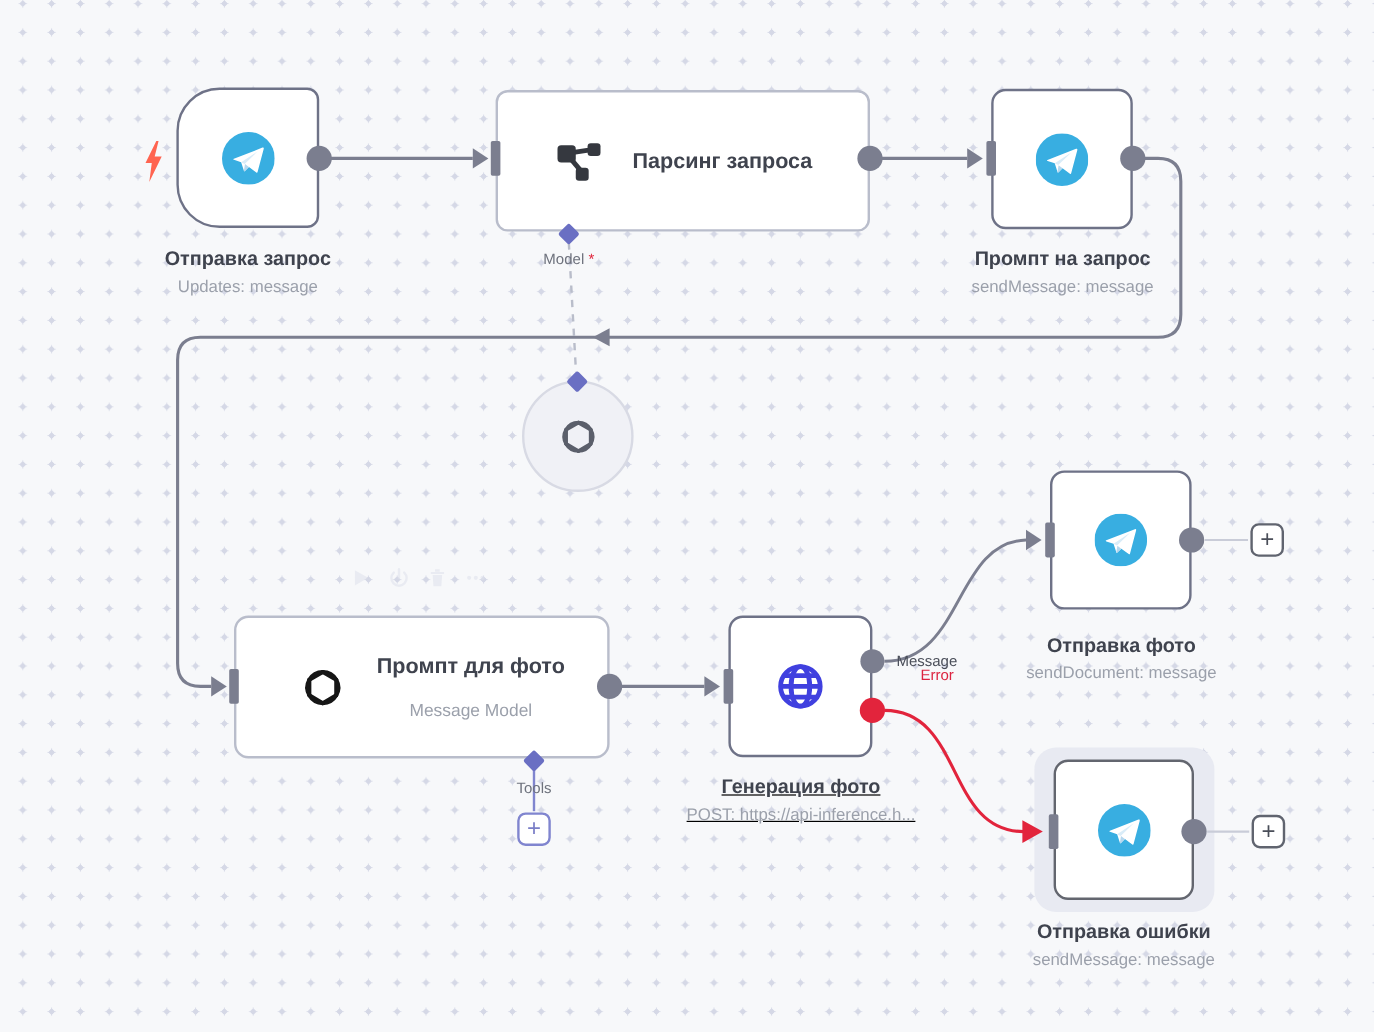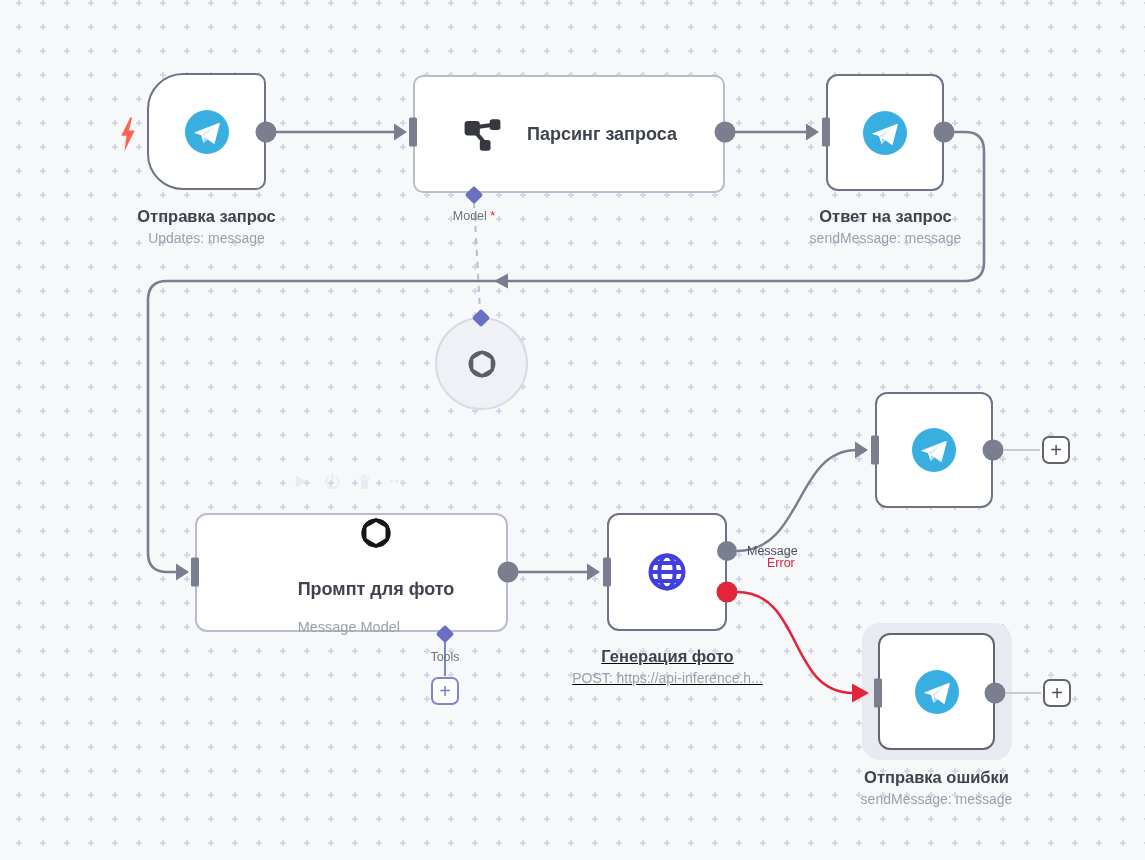--- a/index.html
+++ b/index.html
@@ -6,21 +6,21 @@
   body{font-family:"Liberation Sans",sans-serif;}
   #canvas{
     position:relative;width:1145px;height:860px;overflow:hidden;
     background-color:#f7f8fa;
     background-image:
       radial-gradient(ellipse 3.4px 1.2px at center,#d5d8e6 95%,rgba(213,216,230,0)),
       radial-gradient(ellipse 1.2px 3.4px at center,#d5d8e6 95%,rgba(213,216,230,0));
     background-size:24px 24px;
     background-position:7px 15px,7px 15px;
   }
-  .node{position:absolute;background:#fff;border:2.2px solid #6e7287;border-radius:12px;box-sizing:border-box;display:flex;align-items:center;justify-content:center;z-index:2;}
+  .node{position:absolute;background:#fff;border:2.2px solid #6e7287;border-radius:12px;box-sizing:border-box;display:flex;align-items:center;justify-content:center;z-index:2;text-align:center;}
   .node.light{border:2px solid #b9bdcb;}
   .icon{display:block;}
   .halo{position:absolute;background:#e8eaf2;border-radius:18px;z-index:1;}
   .node-label{position:absolute;text-align:center;z-index:2;line-height:1.35;}
   .node-label .t{font-size:16.5px;font-weight:700;color:#3f434e;}
   .node-label .s{font-size:14px;color:#9ba0ab;margin-top:2px;}
   .innode{display:flex;align-items:center;width:100%;box-sizing:border-box;}
   .innode .t{font-size:18px;font-weight:700;color:#3f434e;line-height:1.25;}
   .innode .s{font-size:14.5px;color:#9ba0ab;margin-top:18px;}
   .small-label{position:absolute;font-size:12.5px;color:#4a4e59;z-index:4;}
@@ -140,21 +140,21 @@
       </svg>
   </div>
 
   <div class="circle-node" style="left:435px;top:317px;width:93px;height:93px;">
     <svg class="icon" width="42" height="42" style="color:#5b5f6b;">
         <use href="#sym-openai"></use>
       </svg>
   </div>
 
   <div class="node light" style="left:195px;top:513px;width:313px;height:119px;">
-    <div class="innode" style="padding-left:49px;gap:22px;flex-direction:column;">
+    <div class="innode" style="padding-left:49px;gap:22px;">
       <svg class="icon" width="46" height="46" style="color:#161616;">
           <use href="#sym-openai"></use>
         </svg>
       <div>
         <div class="t">Промпт для фото</div>
         <div class="s">Message Model</div>
       </div>
     </div>
   </div>
 
@@ -174,26 +174,30 @@
     <svg class="icon" width="44" height="44">
         <use href="#sym-telegram"></use>
       </svg>
   </div>
 
   <div class="node-label" style="left:104px;top:205px;width:205px;">
     <div class="t">Отправка запрос</div>
     <div class="s">Updates: message</div>
   </div>
   <div class="node-label" style="left:783px;top:205px;width:205px;">
-    <div class="t">Ответ на запрос</div>
+    <div class="t">Промпт на запрос</div>
     <div class="s">sendMessage: message</div>
   </div>
   <div class="node-label" style="left:545px;top:645px;width:245px;text-decoration:underline;">
     <div class="t">Генерация фото</div>
     <div class="s">POST: https://api-inference.h...</div>
+  </div>
+  <div class="node-label" style="left:822px;top:527px;width:225px;">
+    <div class="t">Отправка фото</div>
+    <div class="s">sendDocument: message</div>
   </div>
   <div class="node-label" style="left:824px;top:766px;width:225px;">
     <div class="t">Отправка ошибки</div>
     <div class="s">sendMessage: message</div>
   </div>
 
   <div class="small-label" style="left:747px;top:544px;">Message</div>
   <div class="small-label err-txt" style="left:747px;top:556px;margin-left:20px;">Error</div>
   <div class="small-label muted" style="left:424px;top:209px;width:100px;">
     <span>Model</span> <span class="req">*</span>

